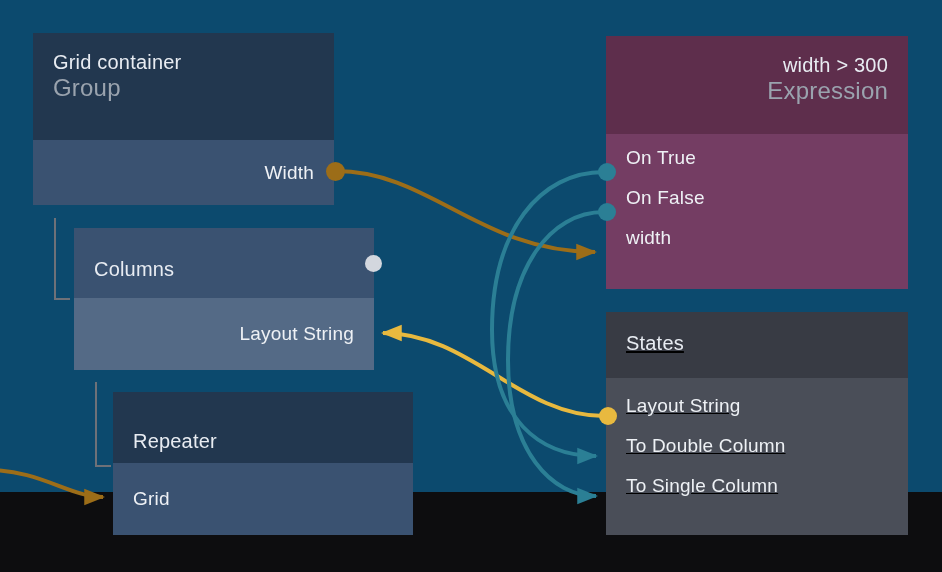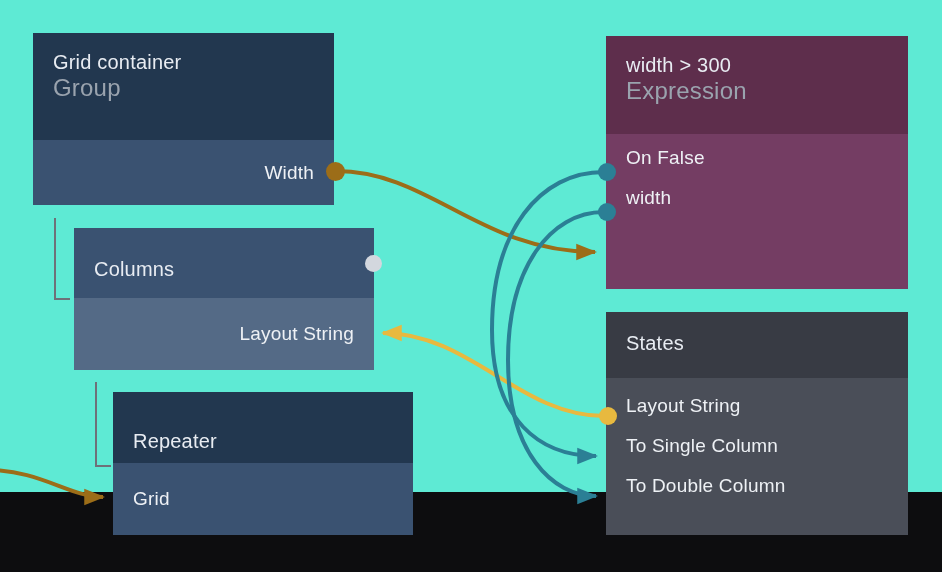--- a/index.html
+++ b/index.html
@@ -1,18 +1,18 @@
 <!DOCTYPE html>
 <html><head>
 <meta charset="utf-8">
 <style>
   html,body{margin:0;padding:0;background:#0d0d0f;}
   body{width:942px;height:572px;overflow:hidden;
        font-family:"Liberation Sans","DejaVu Sans",sans-serif;}
-  #canvas{position:relative;width:942px;height:492px;background:#5eead4;}
+  #canvas{position:relative;width:942px;height:492px;background:#0c4a6e;}
 
   svg.edges{position:absolute;left:0;top:0;width:942px;height:572px;pointer-events:none;}
 
   .node{position:absolute;box-sizing:border-box;}
   .nhead{box-sizing:border-box;padding:16px 20px 14px 20px;}
   .ntitle{font-size:20px;line-height:26px;color:#e8ecf2;letter-spacing:.2px;}
   .nsub{font-size:24px;line-height:26px;color:#9aa3ae;letter-spacing:.2px;}
   .nbody{box-sizing:border-box;}
   .prow{font-size:19px;line-height:26px;color:#eef1f5;letter-spacing:.2px;
         display:flex;align-items:center;box-sizing:border-box;}
@@ -31,27 +31,27 @@
   #n-columns .nbody{background:#546a86;}
   #n-columns .prow{height:72px;}
 
   
   #n-repeater{left:113px;top:392px;width:300px;}
   #n-repeater .nhead{background:#22374f;height:71px;padding-top:36px;}
   #n-repeater .nbody{background:#3a5271;}
   #n-repeater .prow{height:72px;}
 
   
-  #n-expr{left:606px;top:36px;width:302px;}
+  #n-expr{left:606px;top:36px;width:302px;text-align:right;}
   #n-expr .nhead{background:#5e2e4c;height:98px;}
   #n-expr .nbody{background:#743d63;height:155px;padding-top:4px;}
   #n-expr .prow{height:40px;}
 
   
-  #n-states{left:606px;top:312px;width:302px;}
+  #n-states{left:606px;top:312px;width:302px;text-decoration:underline;}
   #n-states .nhead{background:#383b44;height:66px;padding-top:18px;}
   #n-states .nbody{background:#4a4e58;height:157px;padding-top:8px;}
   #n-states .prow{height:40px;}
 
   .port{position:absolute;border-radius:50%;}
   .port.gold{background:#9c6d18;}
   .port.white{background:#d3d7de;}
   .port.teal{background:#2b7f95;}
   .port.amber{background:#e8b93f;}
 
@@ -126,41 +126,44 @@
     </div>
   </div>
 
   <div class="node" id="n-expr">
     <div class="nhead">
       <div class="ntitle">width &gt; 300</div>
       <div class="nsub">Expression</div>
     </div>
     <div class="nbody">
       <div class="prow inp">
+        <span>On True</span>
+      </div>
+      <div class="prow inp">
         <span>On False</span>
       </div>
       <div class="prow inp">
         <span>width</span>
       </div>
     </div>
   </div>
   <div class="port teal" style="left:598px;top:163px;width:18px;height:18px;"></div>
   <div class="port teal" style="left:598px;top:203px;width:18px;height:18px;"></div>
 
   <div class="node" id="n-states">
     <div class="nhead">
       <div class="ntitle">States</div>
     </div>
     <div class="nbody">
       <div class="prow inp">
         <span>Layout String</span>
       </div>
       <div class="prow inp">
-        <span>To Single Column</span>
+        <span>To Double Column</span>
       </div>
       <div class="prow inp">
-        <span>To Double Column</span>
+        <span>To Single Column</span>
       </div>
     </div>
   </div>
   <div class="port amber" style="left:599px;top:407px;width:18px;height:18px;"></div>
 
 </div>
 
 </body></html>

